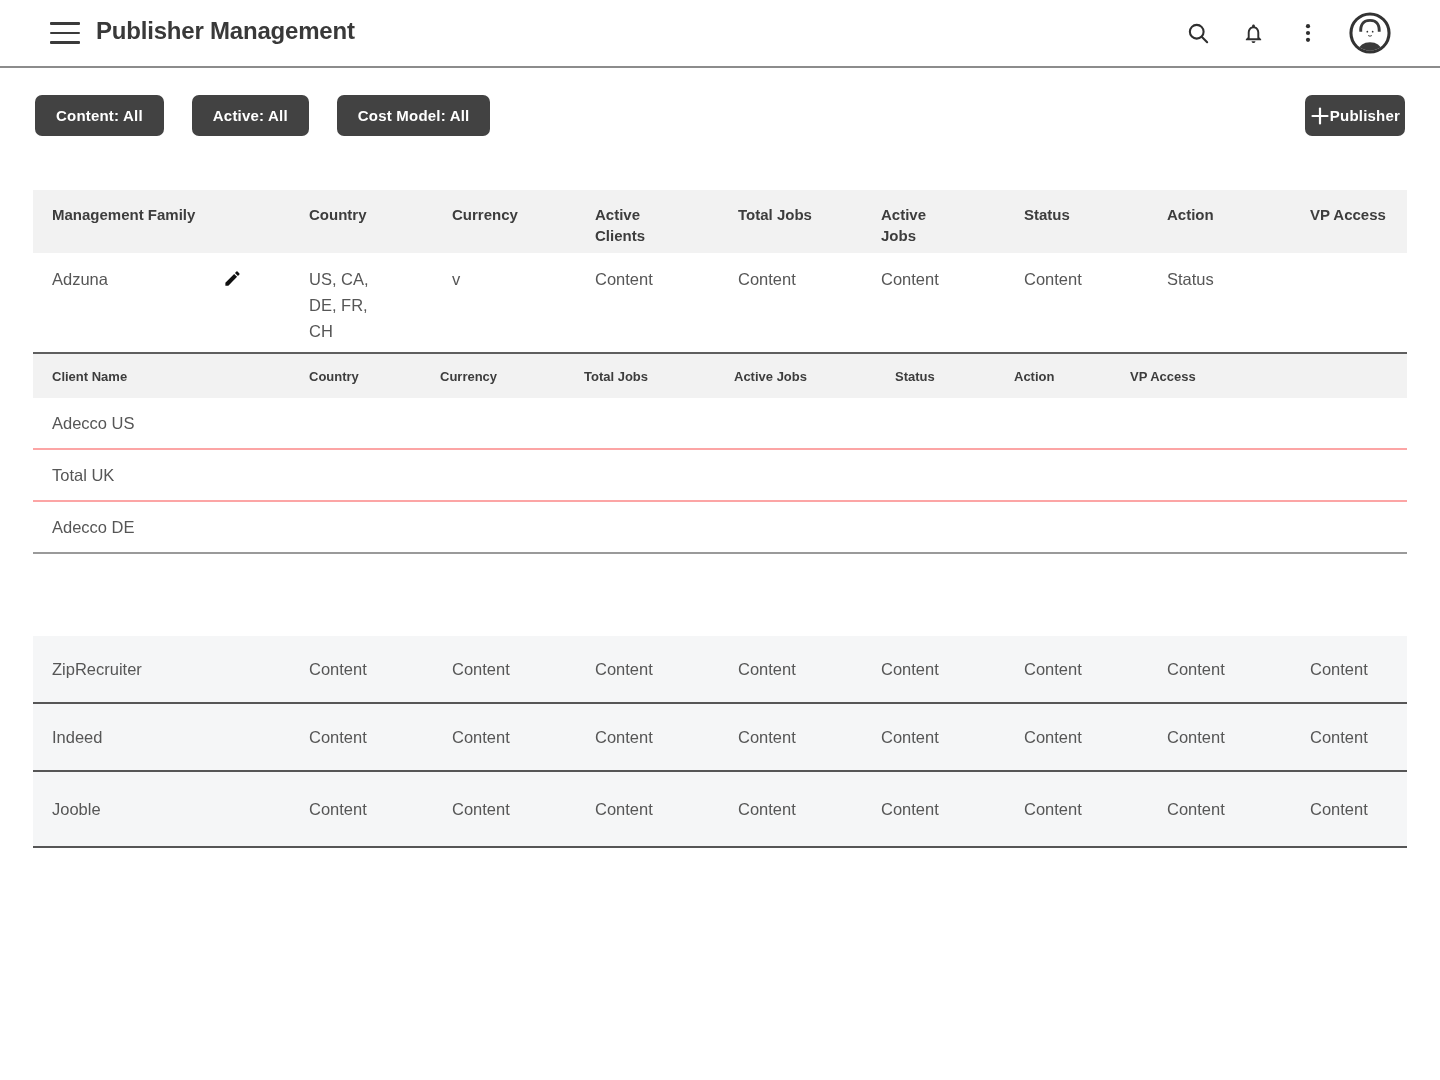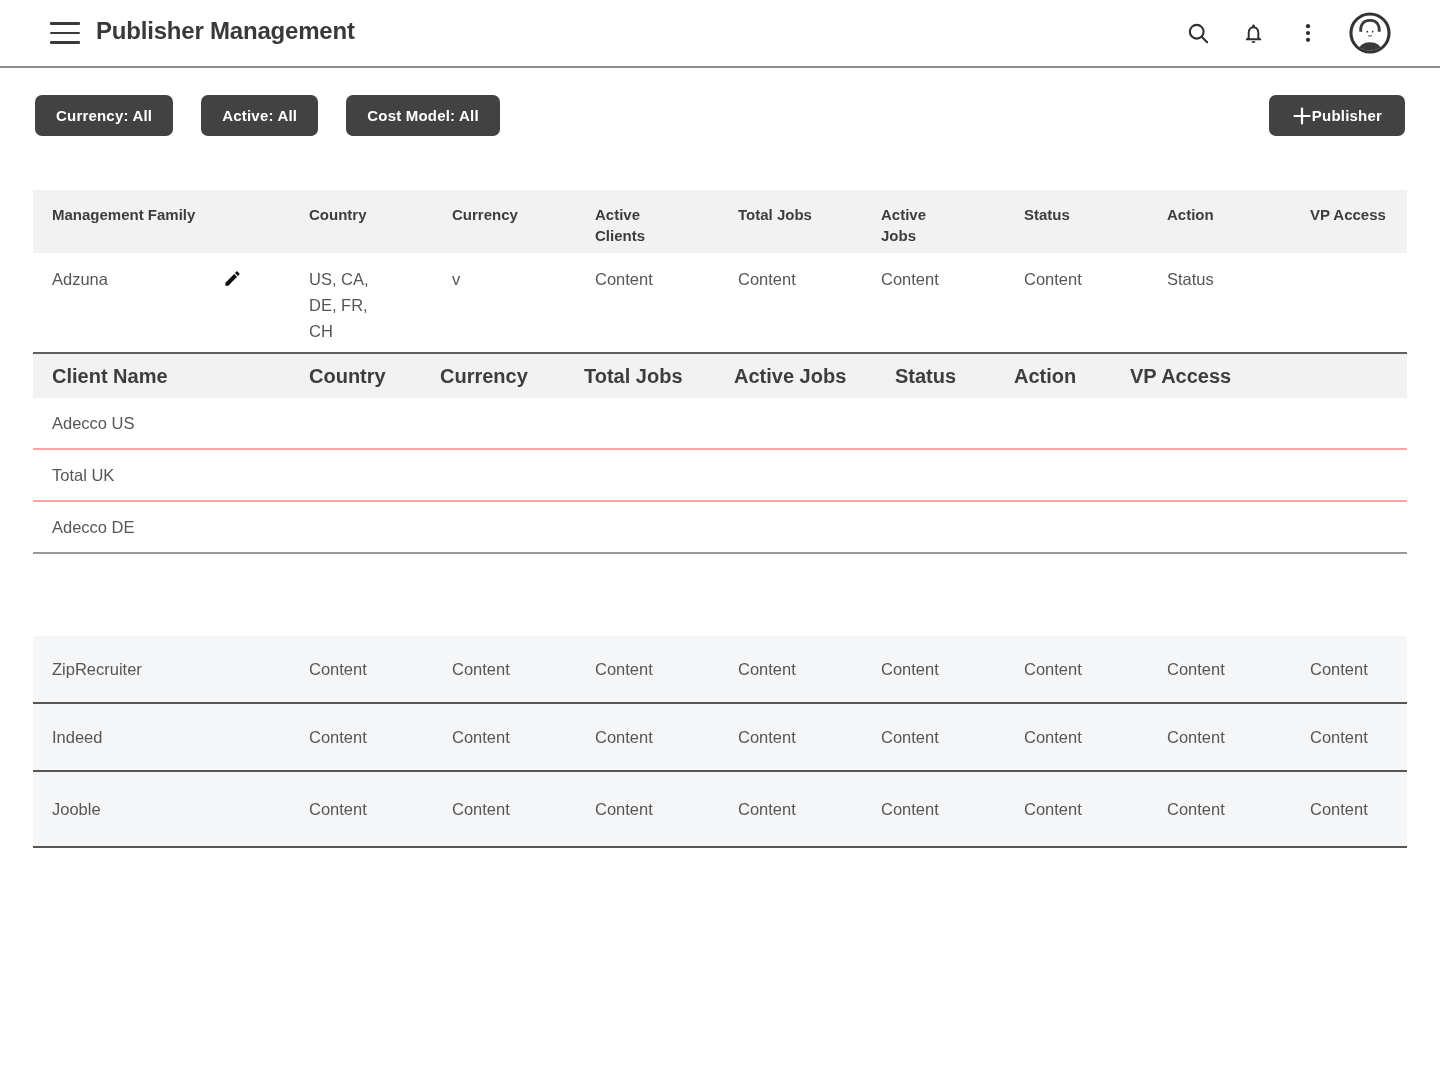--- a/index.html
+++ b/index.html
@@ -34,21 +34,21 @@
 
   
   .filters { display:flex; align-items:center; padding:27px 35px 0 35px; }
   .chip {
     height:41px; background:#424242; color:#fff; border:none; border-radius:7px;
     font-family:inherit; font-size:15px; font-weight:700; letter-spacing:0.2px;
     padding:0 21px; margin-right:28px; cursor:pointer;
   }
   .add-btn {
     margin-left:auto; margin-right:0; display:flex; align-items:center; 
-    padding:0 23px;
+    padding:0 5px;
   }
   .add-btn .lbl { font-size:15px; font-weight:700; color:#fff; }
 
   
   .table-wrap { margin:54px 33px 0 33px; width:1374px; font-size:16.5px; color:#565656; }
 
   .grid-main { display:grid; grid-template-columns:257px 143px 143px 143px 143px 143px 143px 143px 1fr; }
   .grid-sub  { display:grid; grid-template-columns:257px 131px 144px 150px 161px 119px 116px 1fr; }
 
   .cell { padding-left:19px; padding-right:6px; }
@@ -59,21 +59,21 @@
 
   .adzuna-row { background:#fff; min-height:99px; line-height:26px; }
   .adzuna-row .cell { padding-top:13px; }
   .wrap-sm { display:inline-block; max-width:70px; }
   .wrap-xs { display:inline-block; max-width:54px; }
   .name-cell { display:flex; align-items:flex-start; padding-right:0; }
   .edit-btn { background:none; border:none; padding:0; margin:3px 48px 0 auto; height:20px; cursor:pointer; }
 
   .subheader-row {
     background:#f2f2f2; height:46px; border-top:2px solid #5f5f5f;
-    font-size:20px; font-weight:700; color:#3d3d3d; align-items:center;
+    font-size:13px; font-weight:700; color:#3d3d3d; align-items:center;
   }
 
   .client-row { height:52px; align-items:center; border-bottom:2px solid #fca5a5; cursor:pointer; }
   .client-row.last { border-bottom:2px solid #9a9a9a; }
 
   .gap-spacer { height:82px; }
 
   .pub-row {
     height:68px; align-items:center; background:#f5f6f7;
     border-bottom:2px solid #565656; cursor:pointer;
@@ -129,21 +129,21 @@
             <circle cx="17.9" cy="19.2" r="0.85" fill="#333"></circle>
             <circle cx="23.1" cy="19.2" r="0.85" fill="#333"></circle>
             <path d="M19 23.2 q1.5 1.1 3 0" stroke="#333" stroke-width="0.9" fill="none" stroke-linecap="round"></path>
           </g>
         </svg>
       </button>
     </div>
   </header>
 
   <div class="filters">
-    <button class="chip">Currency: All</button>
+    <button class="chip">Content: All</button>
     <button class="chip">Active: All</button>
     <button class="chip">Cost Model: All</button>
 
     <button class="chip add-btn">
       <span style="display:flex;">
         <svg width="20" height="20" viewBox="0 0 20 20" stroke="#ffffff" stroke-width="2.2" stroke-linecap="round">
           <line x1="10" y1="2.5" x2="10" y2="17.5"></line>
             <line x1="2.5" y1="10" x2="17.5" y2="10"></line>
         </svg>
       </span>

